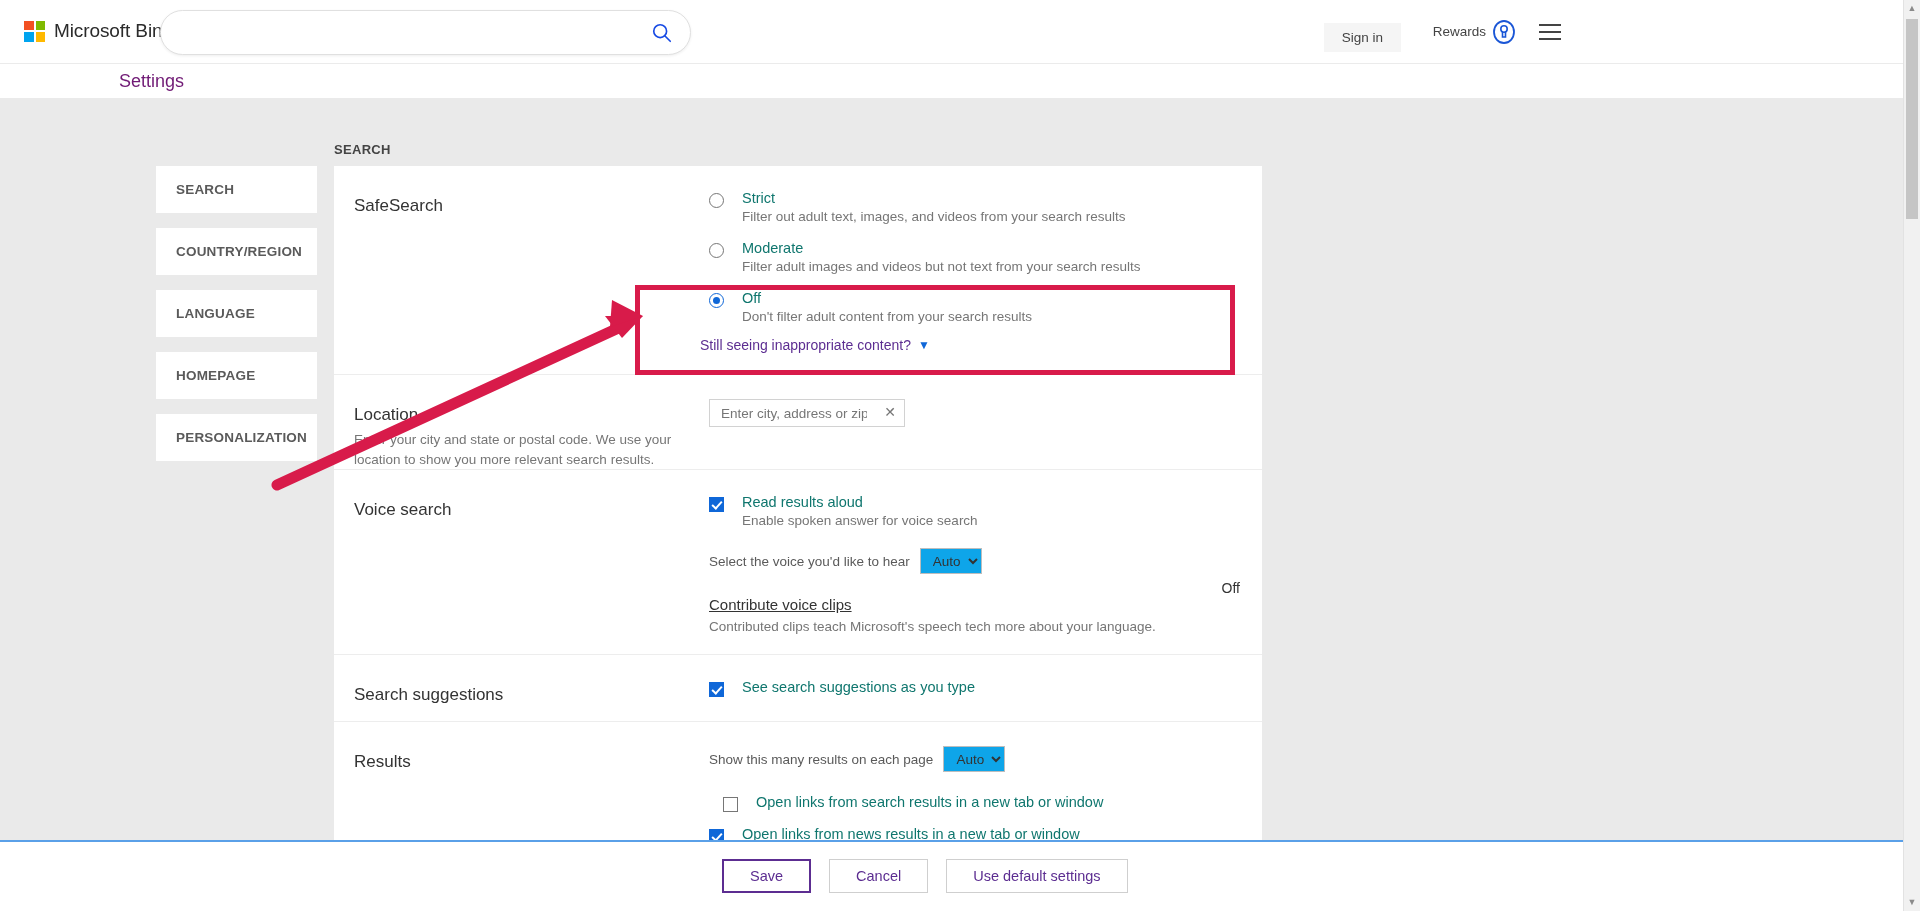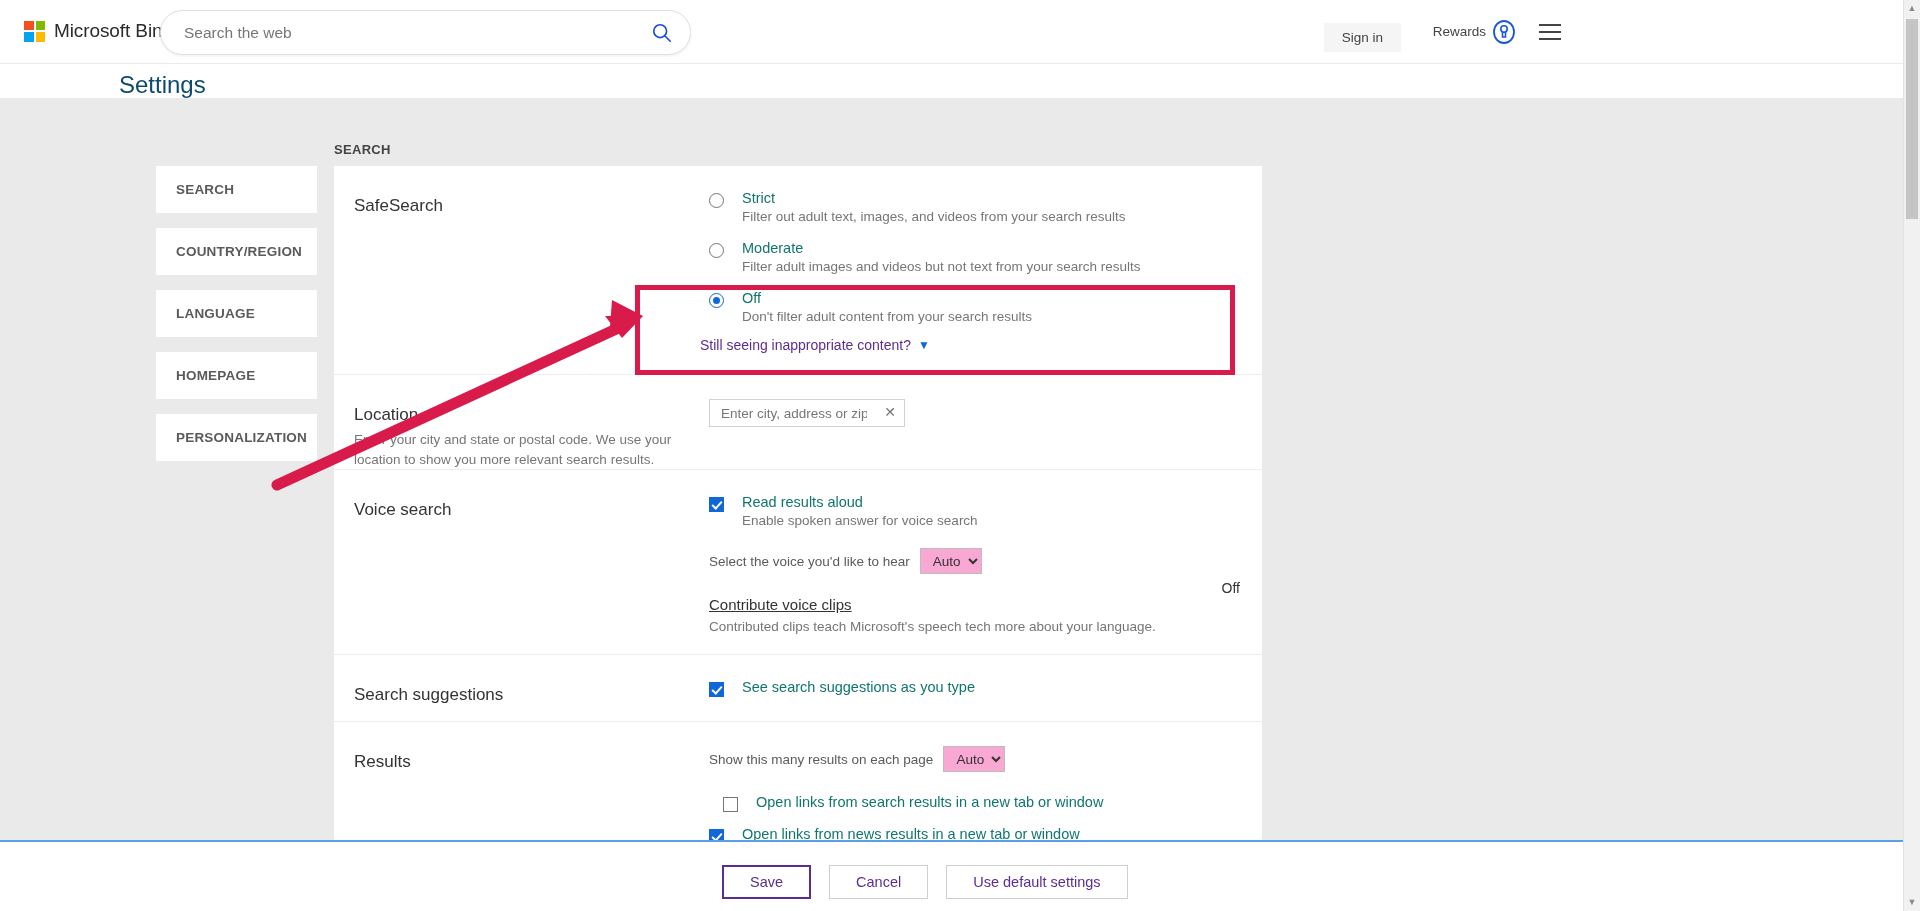--- a/index.html
+++ b/index.html
@@ -72,21 +72,21 @@
   }
   .hamburger span:last-child { margin-bottom: 0; }
 
   
   .titlebar {
     position: absolute; top: 63px; left: 0; width: 1920px; height: 35px;
     background: #ffffff; border-top: 1px solid #ebebeb;
   }
   .titlebar h1 {
     position: absolute; left: 119px; top: 7px;
-    margin: 0; font-size: 24px; font-weight: 400; color: #0c4a6e; text-align: center;
+    margin: 0; font-size: 18px; font-weight: 400; color: #701a75; text-align: center;
   }
 
   
   .page {
     position: absolute; top: 98px; left: 0;
     width: 1920px; height: 742px;
     background: #eaeaea;
   }
 
   
@@ -177,39 +177,39 @@
   }
   .loc-input-wrap input::placeholder { color: #767676; }
   .loc-clear {
     position: absolute; right: 8px; top: 5px; font-size: 14px;
     color: #767676; cursor: pointer; line-height: 1;
   }
 
   .inline-row { display: flex; align-items: center; margin-top: 20px; }
   .inline-label { font-size: 13.5px; color: #5a5a5a; margin-right: 10px; }
   .mini-select {
-    height: 26px; border: 1px solid #bdbdbd; background: #f9a8d4;
+    height: 26px; border: 1px solid #bdbdbd; background: #0ea5e9;
     font-size: 13.5px; color: #333; padding: 0 4px 0 8px;
     font-family: "Liberation Sans", sans-serif; cursor: pointer;
   }
 
   .sub-head { font-size: 15px; color: #333; margin-top: 22px; text-decoration: underline; }
   .sub-desc { font-size: 13.5px; color: #767676; margin-top: 6px; }
   .right-val {
     position: absolute; right: 22px; top: 110px;
     font-size: 14px; color: #333;
   }
 
   
   .footer {
     position: absolute; bottom: 0; left: 0; width: 1920px; height: 71px;
     background: #ffffff; border-top: 2px solid #5aa0e8;
   }
   .footer-inner {
-    position: absolute; left: 722px; top: 23px; display: flex; gap: 18px;
+    position: absolute; left: 722px; top: 17px; display: flex; gap: 18px;
   }
   .btn {
     height: 34px; padding: 0 26px;
     background: #fff; font-size: 14.5px; color: #5c2d91;
     border: 1px solid #cfcfcf; cursor: pointer;
     font-family: "Liberation Sans", sans-serif;
   }
   .btn.primary { border: 2px solid #5c2d91; }
 
   
@@ -244,21 +244,20 @@
     <div class="ms-logo">
       <i></i>
         <i></i>
         <i></i>
         <i></i>
     </div>
     <div class="brand-text">Microsoft Bing</div>
   </div>
 
   <div class="searchbar">
-    <input type="text" placeholder="Search the web" style="">
     <svg class="search-icon" viewBox="0 0 24 24" fill="none">
       <circle cx="10" cy="10" r="7" stroke="#174ae4" stroke-width="1.8"></circle>
       <line x1="15" y1="15" x2="21" y2="21" stroke="#174ae4" stroke-width="1.8" stroke-linecap="round"></line>
     </svg>
   </div>
 
   <button class="signin-btn">Sign in</button>
   <div class="rewards">Rewards</div>
   <svg class="rewards-icon" viewBox="0 0 24 24">
     <ellipse cx="12" cy="12" rx="10" ry="11" fill="none" stroke="#1a56d6" stroke-width="1.8"></ellipse>

